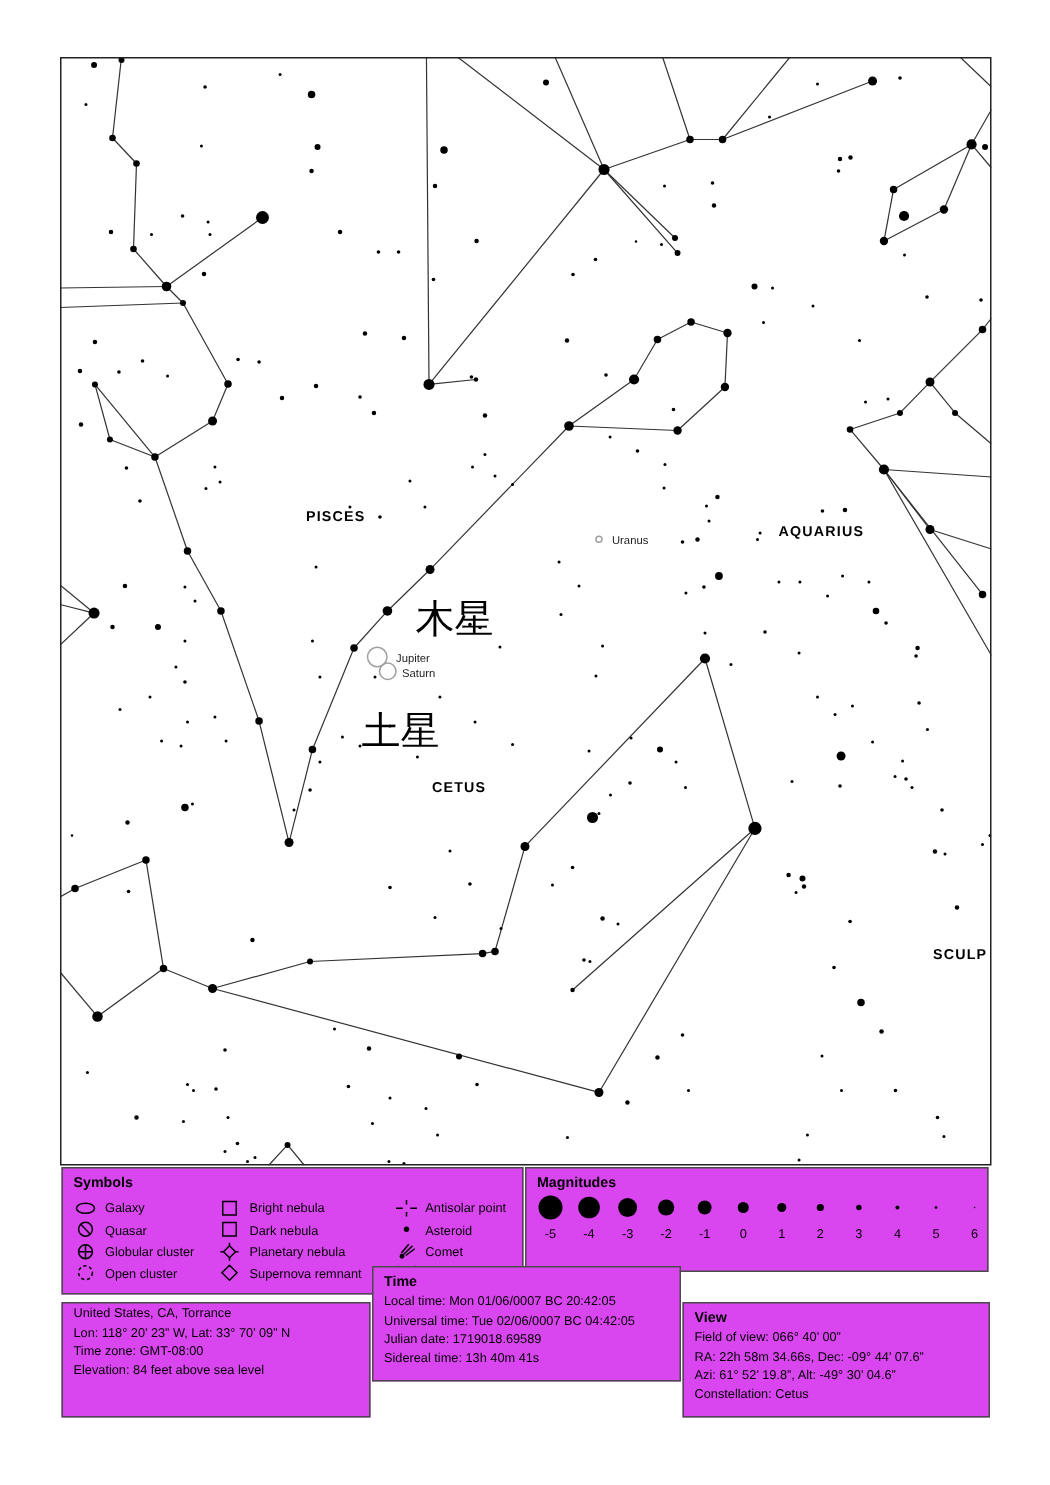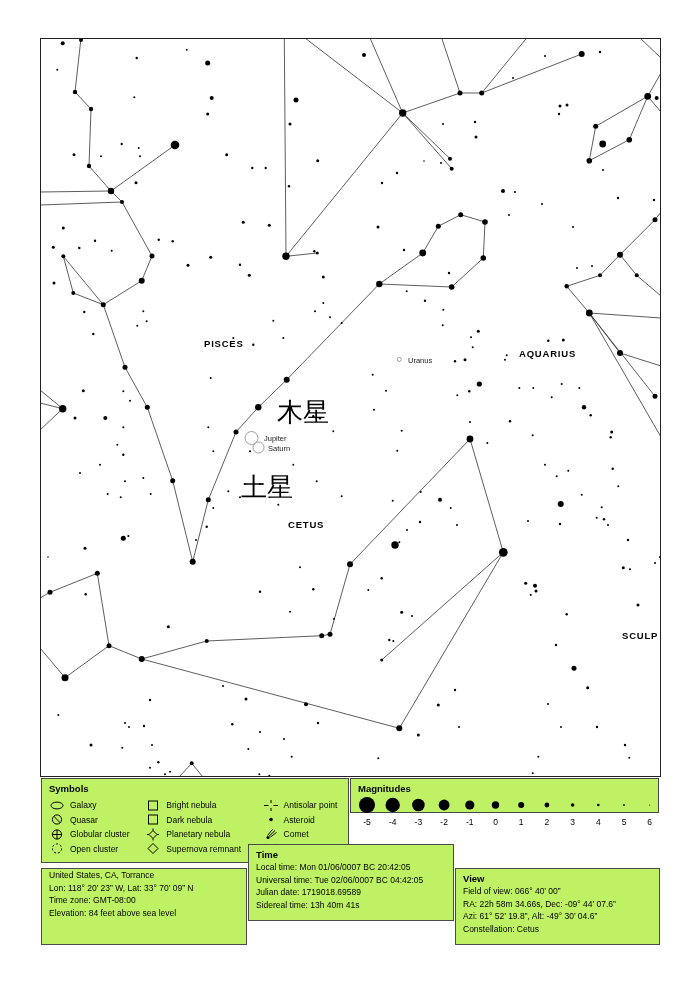--- a/index.html
+++ b/index.html
@@ -2,24 +2,24 @@
 <html><head>
 <meta charset="utf-8">
 <style>
   html,body{margin:0;padding:0;}
   body{
     width:700px;height:990px;background:#ffffff;position:relative;
     font-family:"Liberation Sans",sans-serif;color:#000;overflow:hidden;
   }
   #chart-svg{position:absolute;left:0;top:0;}
   .panel{
-    position:absolute;border:1px solid #4a4a4a;background:#bef264;box-sizing:border-box;
+    position:absolute;border:1px solid #4a4a4a;background:#d946ef;box-sizing:border-box;
   }
   #symbols-panel{left:41px;top:778px;width:308px;height:85px;}
-  #magnitudes-panel{left:350px;top:778px;width:309px;height:35px;}
+  #magnitudes-panel{left:350px;top:778px;width:309px;height:70px;}
   #location-panel{left:41px;top:868px;width:206px;height:77px;}
   #time-panel{left:248px;top:844px;width:206px;height:77px;}
   #view-panel{left:455px;top:868px;width:205px;height:77px;}
   .panel-title{font-weight:bold;font-size:9.5px;padding:4px 0 1px 7px;}
   .pline{font-size:8.5px;line-height:12.5px;padding-left:7px;white-space:nowrap;}
   .sym-grid{display:flex;padding:3px 0 0 7px;}
   .sym-col{display:flex;flex-direction:column;}
   .sym-col-0{width:97px;}
   .sym-col-1{width:118px;}
   .sym-col-2{width:86px;}

